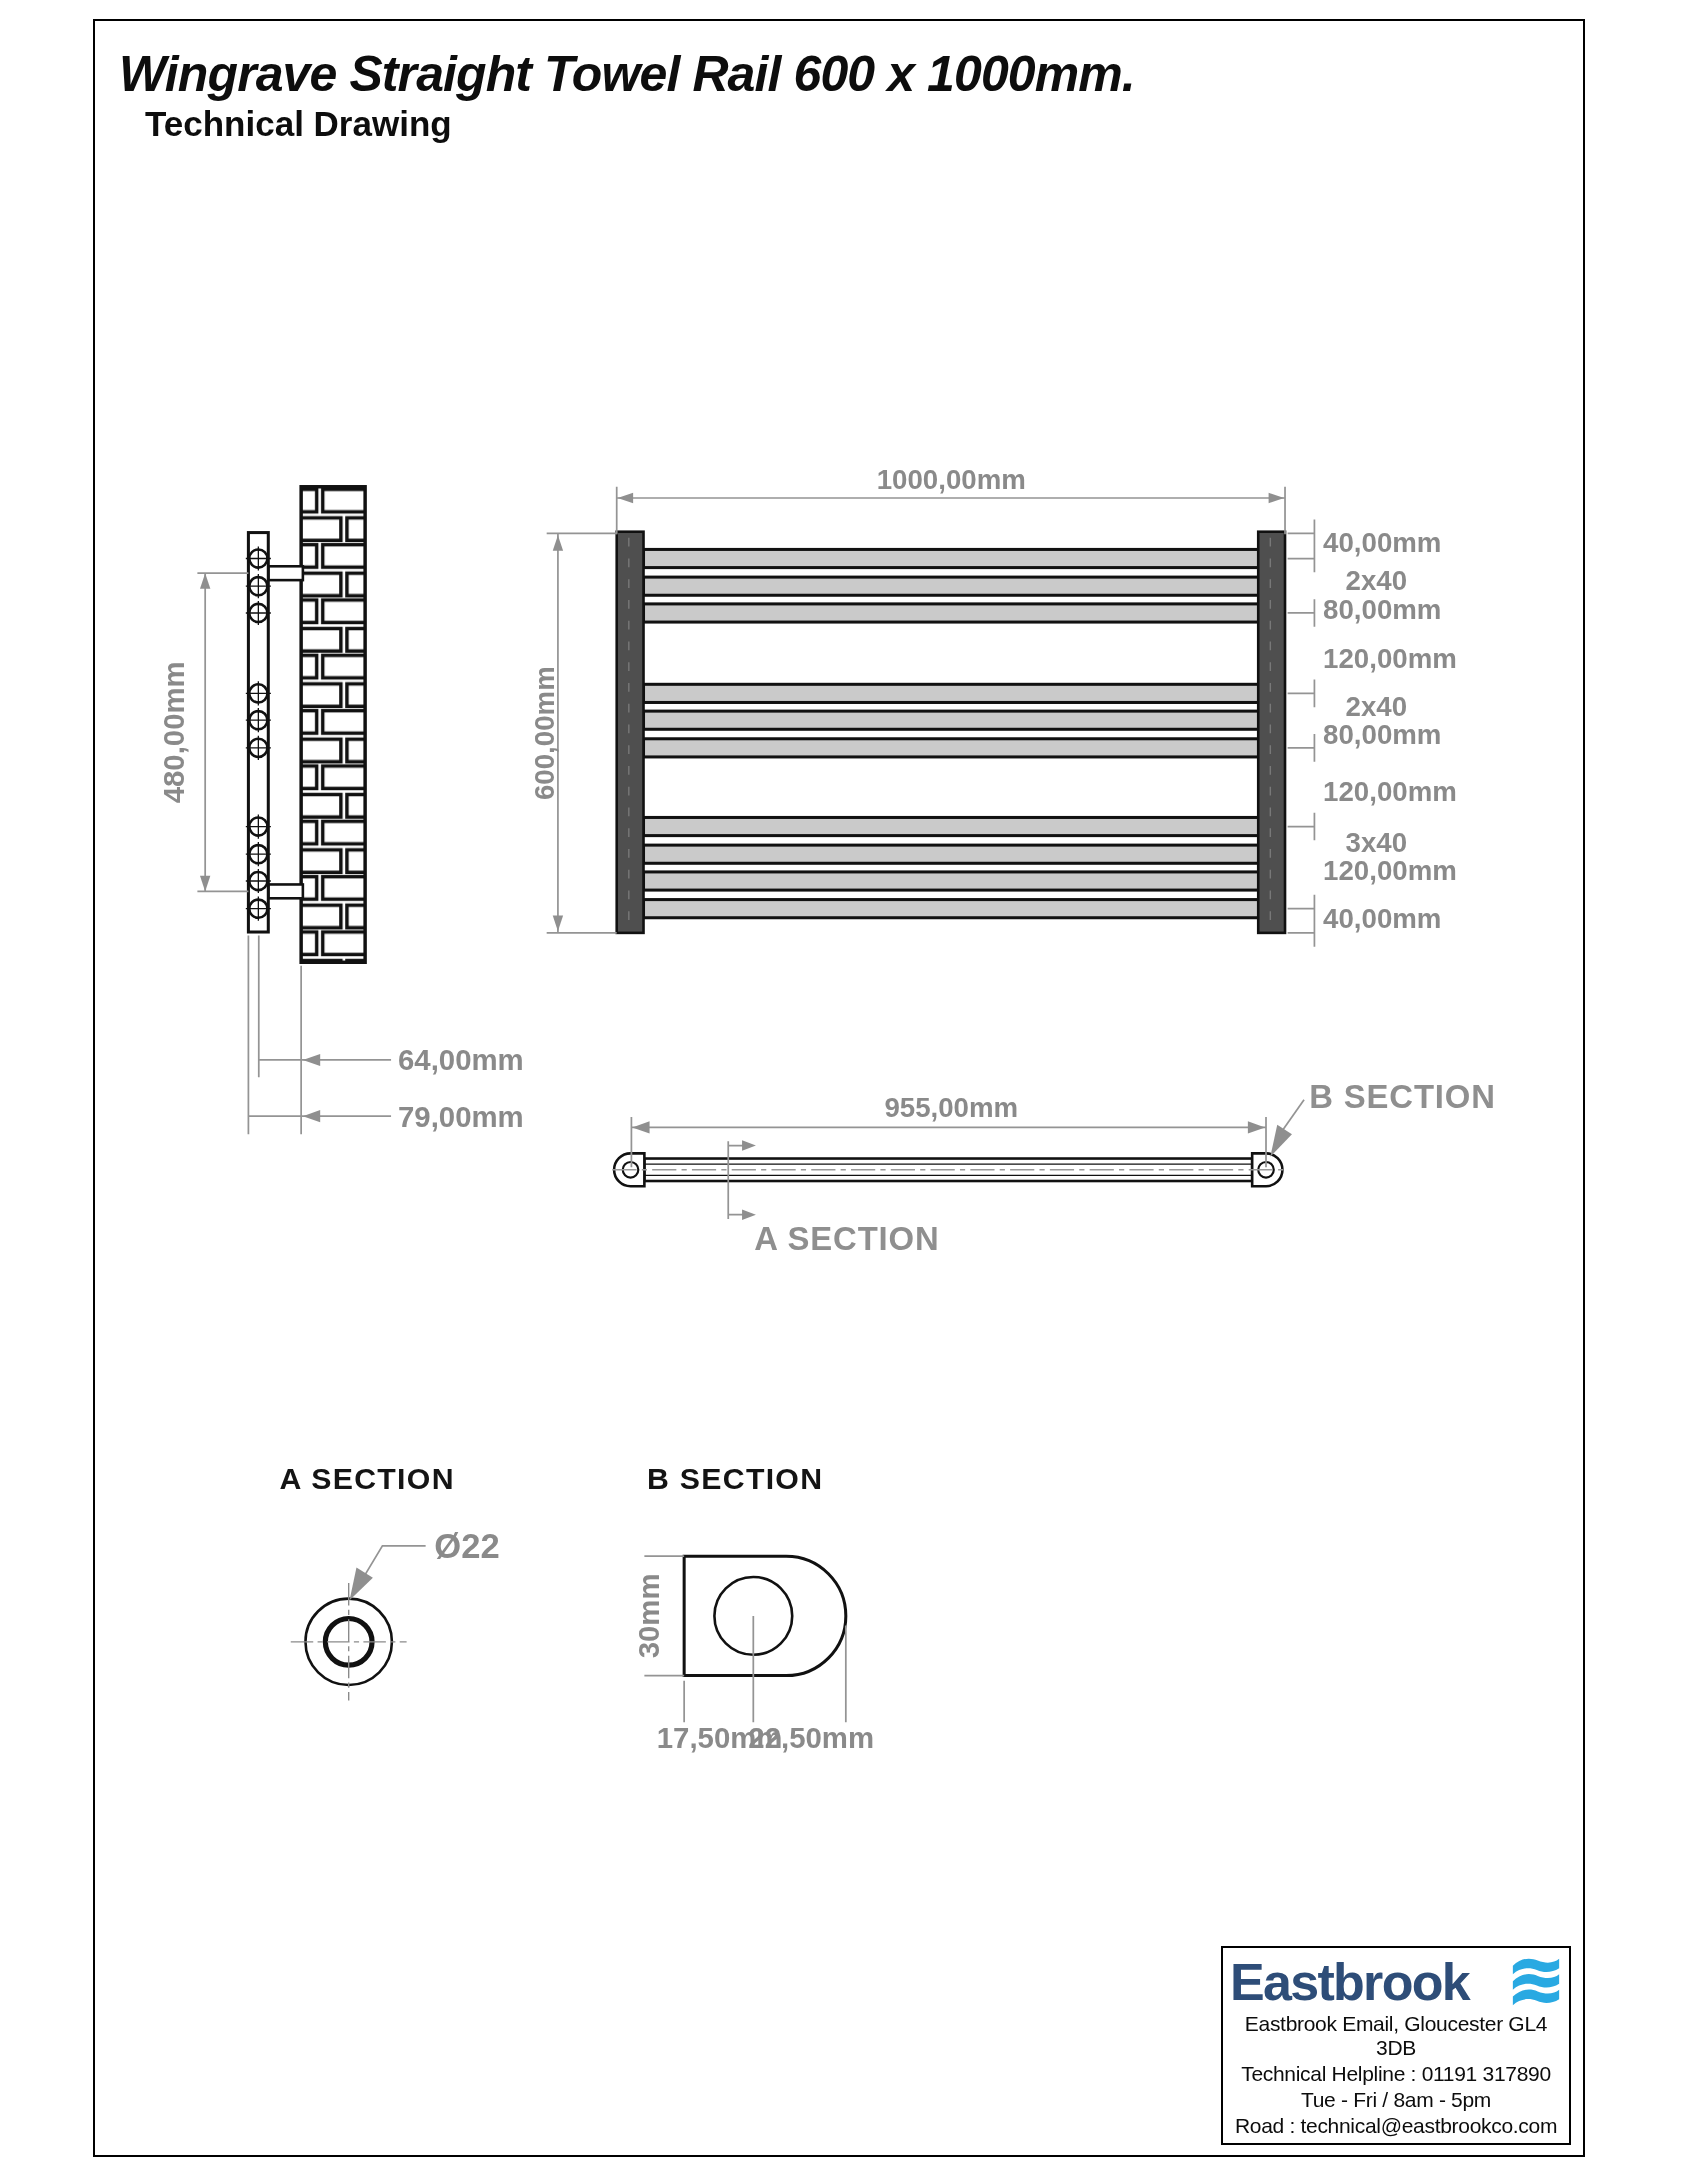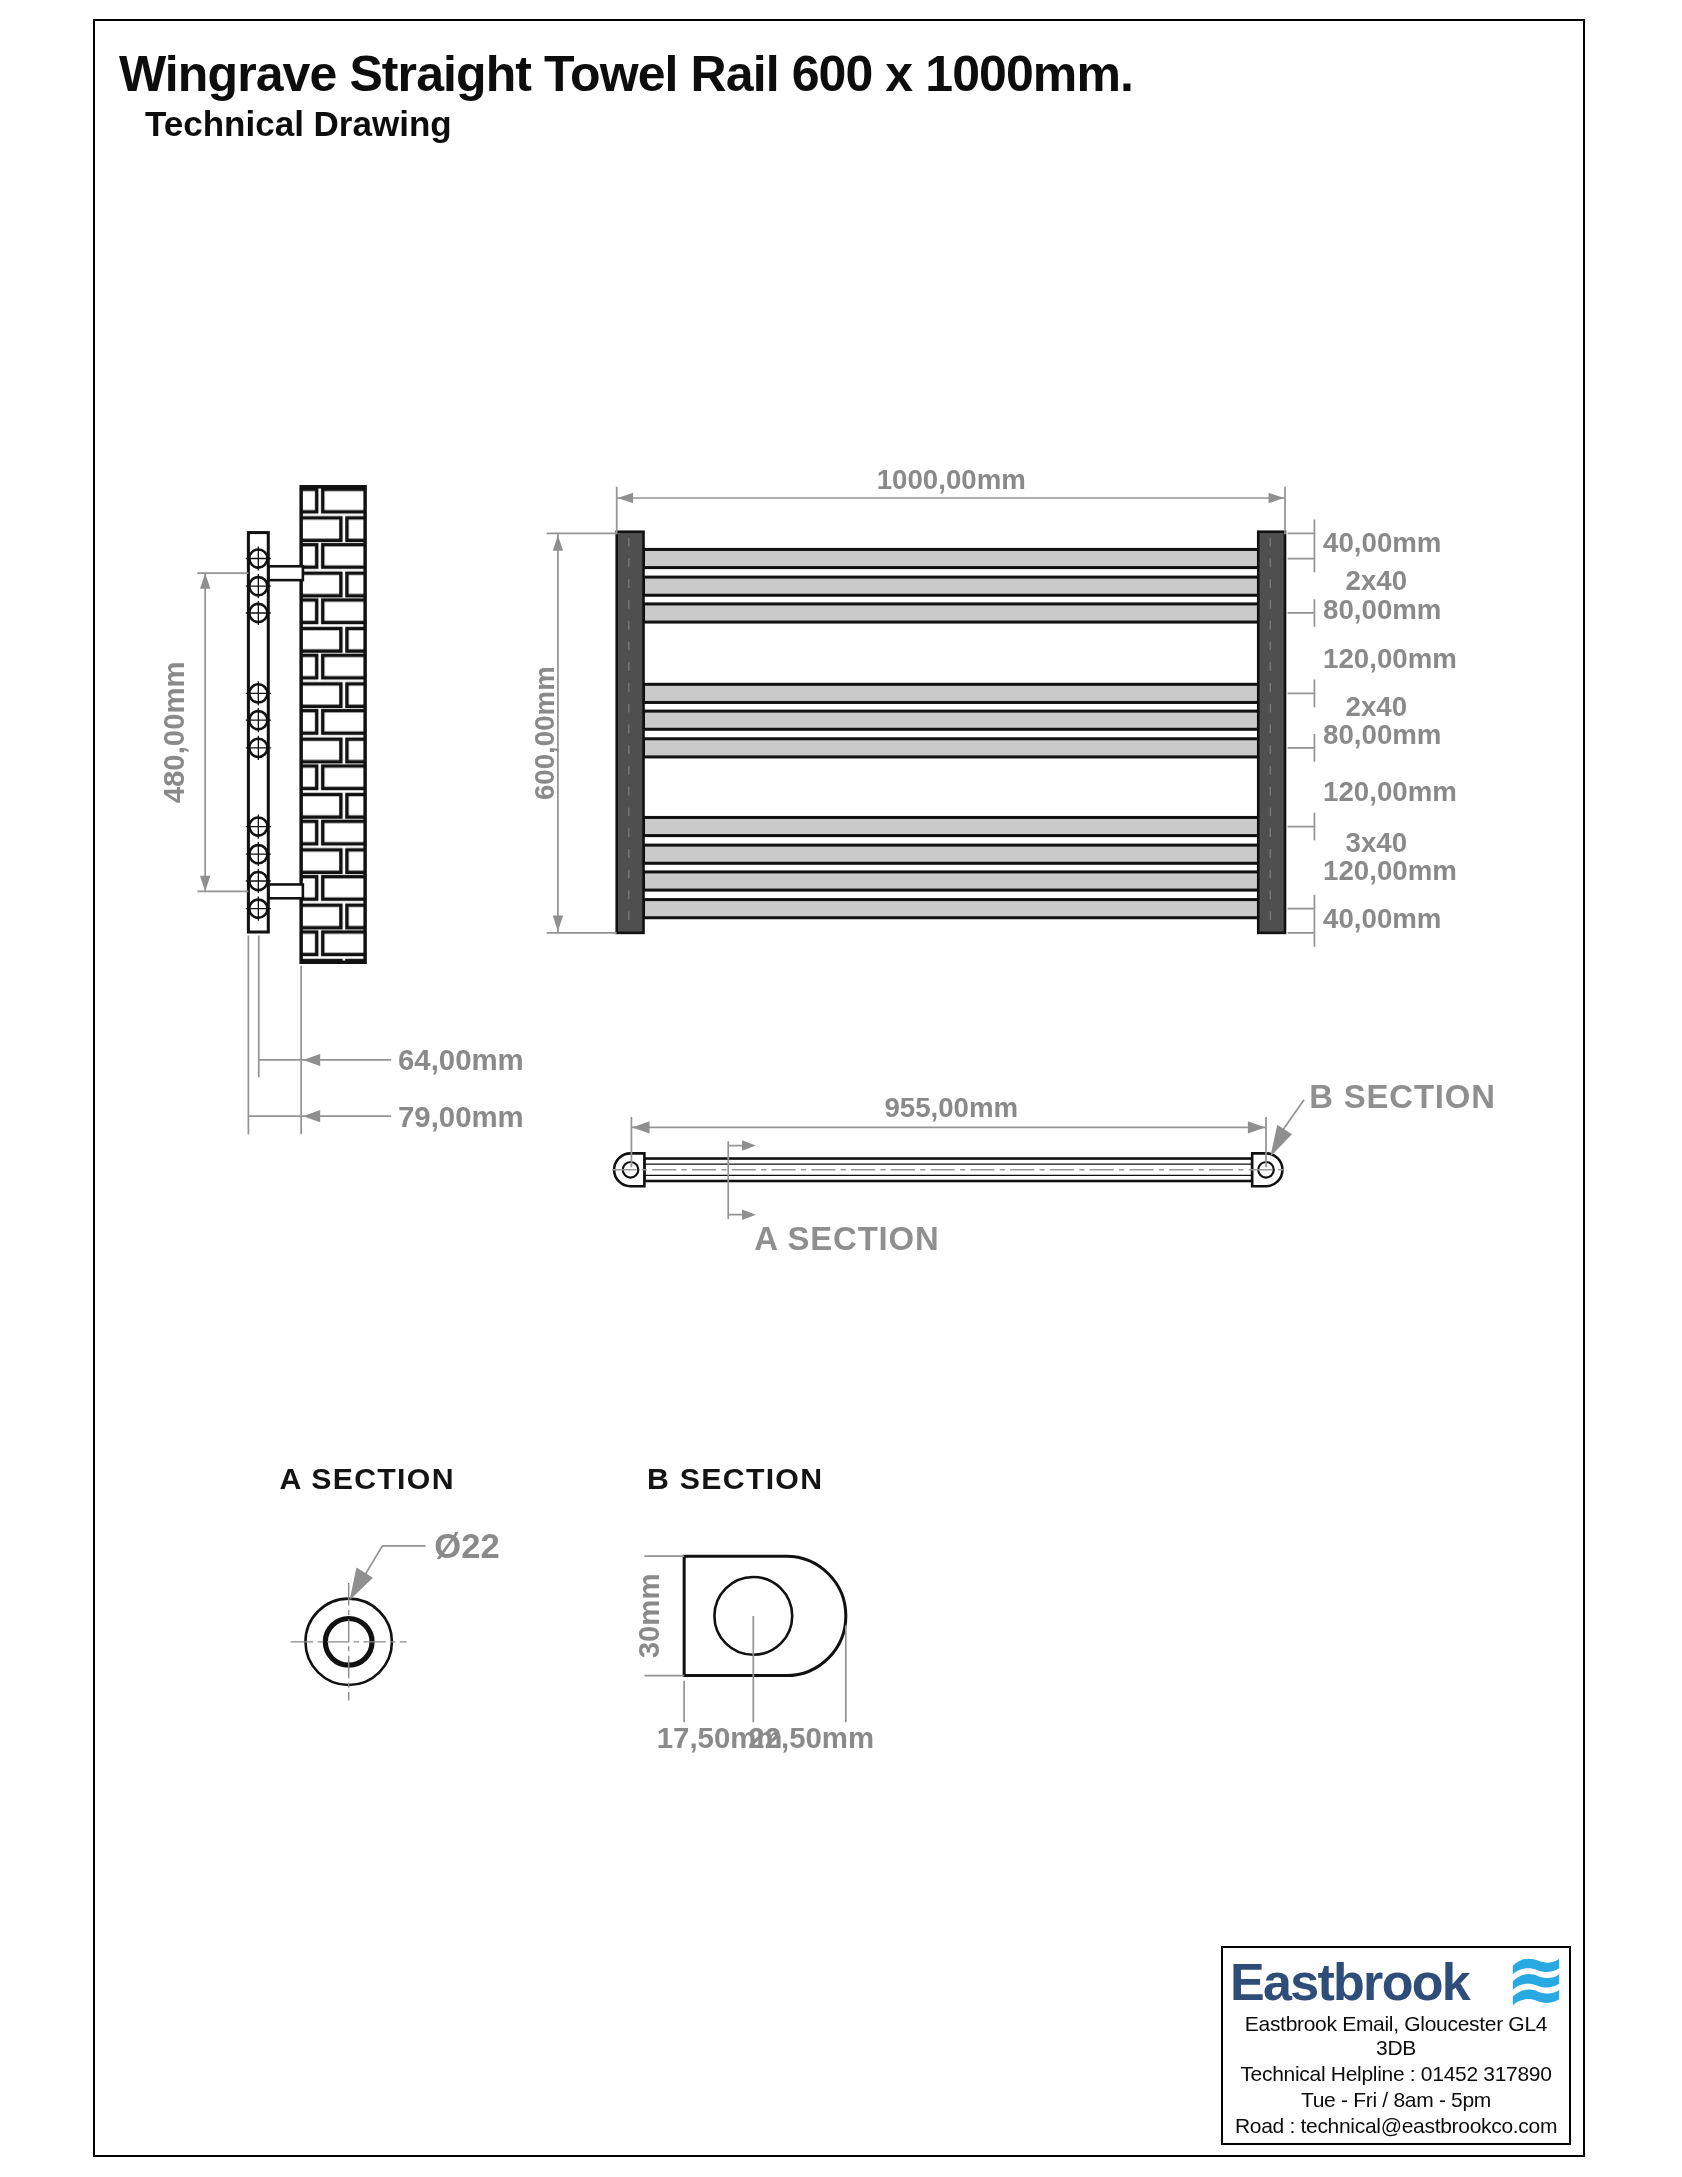--- a/index.html
+++ b/index.html
@@ -1,21 +1,21 @@
 <!DOCTYPE html>
 <html style="font-size:14px"><head>
 <meta charset="utf-8">
 <style>
   html,body{margin:0;padding:0;background:#ffffff;}
   .page{position:relative;width:1683px;height:2177px;background:#fff;overflow:hidden;
         font-family:"Liberation Sans",sans-serif;}
   .frame{position:absolute;left:93px;top:19px;width:1492px;height:2138px;
          border:2.6px solid #000;box-sizing:border-box;}
   .title{position:absolute;left:119px;top:45px;font-size:50px;font-weight:700;
-         letter-spacing:-0.9px;color:#0d0d0d;white-space:nowrap;}
+         letter-spacing:-0.9px;color:#0d0d0d;white-space:nowrap;font-style:italic;}
   .subtitle{position:absolute;left:121px;top:104px;font-size:35px;font-weight:700;
          color:#0d0d0d;white-space:nowrap;margin-left:24px;}
   svg.drawing{position:absolute;left:0;top:0;}
   svg .dim{font-family:"Liberation Sans",sans-serif;font-weight:700;font-size:32px;fill:#8a8a8a;}
   svg .dimsm{font-size:34px;}
   svg .heading{font-family:"Liberation Sans",sans-serif;font-weight:700;font-size:35px;
                fill:#141414;letter-spacing:1.5px;}
   svg .glabel{font-family:"Liberation Sans",sans-serif;font-weight:700;font-size:38px;
                fill:#8f8f8f;letter-spacing:1px;}
   svg .dl{stroke:#949494;stroke-width:2;fill:none;}
@@ -214,19 +214,19 @@
       <svg width="48" height="50" viewBox="0 0 56 58">
         <g fill="#29a9e2">
           <path d="M1 10 C10 1 21 0 30 4 C40 8 49 7 55 2 L55 13 C47 18 38 19 29 15 C19 11 9 13 1 20 Z"></path>
           <path d="M1 28 C10 19 21 18 30 22 C40 26 49 25 55 20 L55 31 C47 36 38 37 29 33 C19 29 9 31 1 38 Z"></path>
           <path d="M1 46 C10 37 21 36 30 40 C40 44 49 43 55 38 L55 49 C47 54 38 55 29 51 C19 47 9 49 1 56 Z"></path>
         </g>
       </svg>
     </div>
     <div class="addr">
       <div>Eastbrook Email, Gloucester GL4 3DB</div>
-      <div>Technical Helpline : 01452 317890</div>
+      <div>Technical Helpline : 01191 317890</div>
       <div>Tue - Fri / 8am - 5pm</div>
       <div>Road : technical@eastbrookco.com</div>
     </div>
   </div>
 </div>
 
 
 </body></html>

